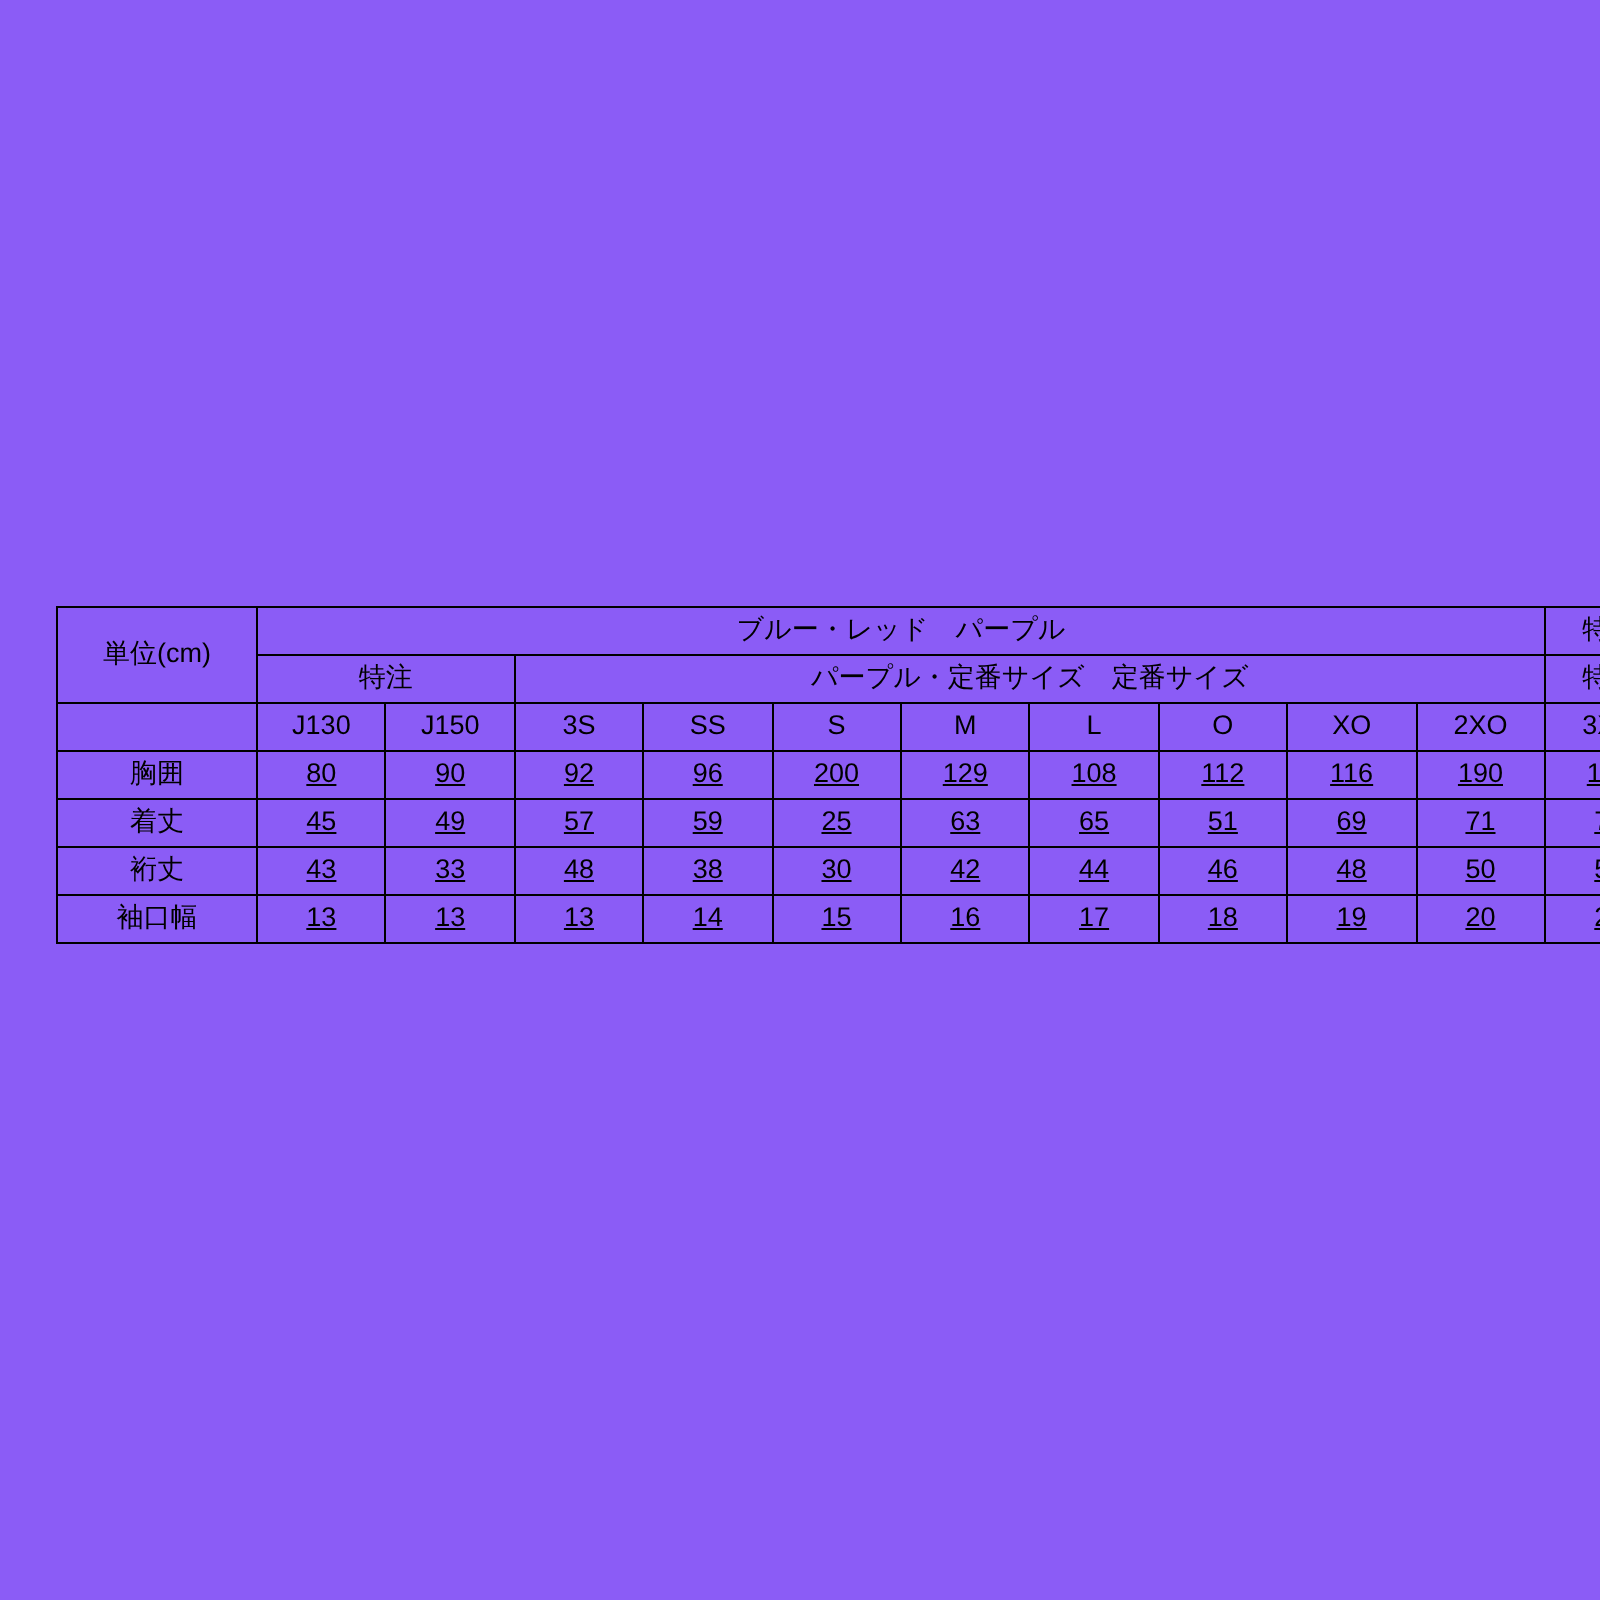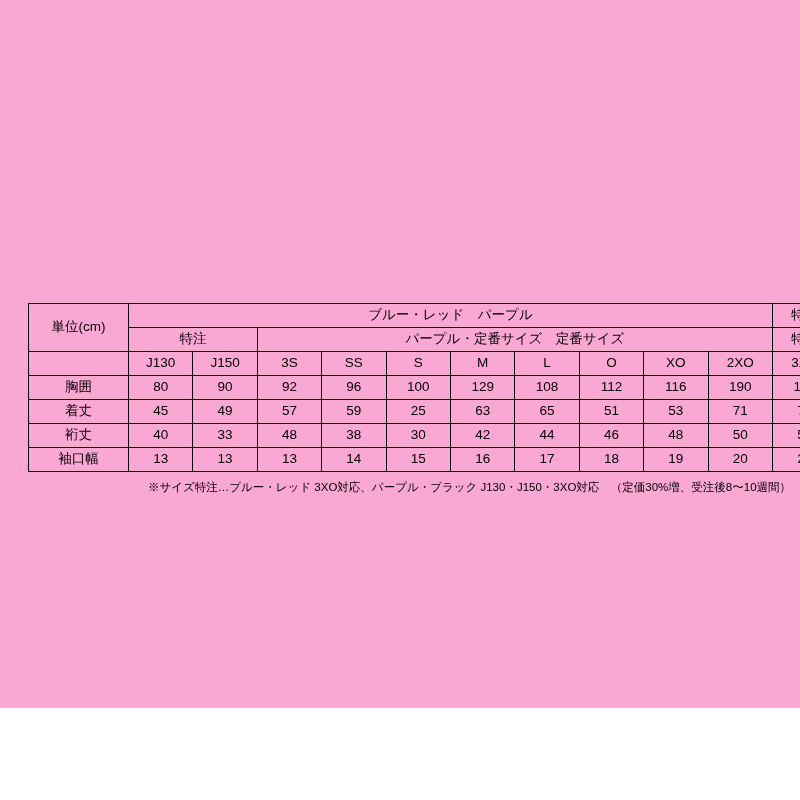--- a/index.html
+++ b/index.html
@@ -13,22 +13,22 @@
     font-family: "Liberation Sans", sans-serif;
     color: #000000;
     position: relative;
     overflow: hidden;
   }
   .sheet {
     position: absolute;
     left: 0;
     top: 0;
     width: 800px;
-    height: 708px;
-    background: #f9a8d4;
+    height: 800px;
+    background: #8b5cf6;
   }
   .table-wrap {
     position: absolute;
     left: 28px;
     top: 303px;
     width: 744px;
   }
   table.size-table {
     border-collapse: collapse;
     width: 744px;
@@ -54,20 +54,21 @@
     font-size: 13px;
   }
   .cell-size-label {
     font-size: 14px;
   }
   .cell-rowname {
     font-size: 14.5px;
   }
   .cell-value {
     font-size: 14.5px;
+    text-decoration: underline;
   }
   .note {
     position: absolute;
     left: 148px;
     top: 480px;
     font-size: 11.5px;
     letter-spacing: 0px;
     white-space: nowrap;
   }
 </style>
@@ -117,47 +118,47 @@
           <td class="cell-size-label">2XO</td>
           <td class="cell-size-label">3XO</td>
         </tr>
 
         <tr>
           <td class="cell-rowname">胸囲</td>
           <td class="cell-value">80</td>
           <td class="cell-value">90</td>
           <td class="cell-value">92</td>
           <td class="cell-value">96</td>
-          <td class="cell-value">100</td>
+          <td class="cell-value">200</td>
           <td class="cell-value">129</td>
           <td class="cell-value">108</td>
           <td class="cell-value">112</td>
           <td class="cell-value">116</td>
           <td class="cell-value">190</td>
           <td class="cell-value">124</td>
         </tr>
 
         <tr>
           <td class="cell-rowname">着丈</td>
           <td class="cell-value">45</td>
           <td class="cell-value">49</td>
           <td class="cell-value">57</td>
           <td class="cell-value">59</td>
           <td class="cell-value">25</td>
           <td class="cell-value">63</td>
           <td class="cell-value">65</td>
           <td class="cell-value">51</td>
-          <td class="cell-value">53</td>
+          <td class="cell-value">69</td>
           <td class="cell-value">71</td>
           <td class="cell-value">73</td>
         </tr>
 
         <tr>
           <td class="cell-rowname">裄丈</td>
-          <td class="cell-value">40</td>
+          <td class="cell-value">43</td>
           <td class="cell-value">33</td>
           <td class="cell-value">48</td>
           <td class="cell-value">38</td>
           <td class="cell-value">30</td>
           <td class="cell-value">42</td>
           <td class="cell-value">44</td>
           <td class="cell-value">46</td>
           <td class="cell-value">48</td>
           <td class="cell-value">50</td>
           <td class="cell-value">52</td>
@@ -174,15 +175,14 @@
           <td class="cell-value">17</td>
           <td class="cell-value">18</td>
           <td class="cell-value">19</td>
           <td class="cell-value">20</td>
           <td class="cell-value">21</td>
         </tr>
       </tbody>
     </table>
   </div>
 
-  <div class="note">※サイズ特注…ブルー・レッド 3XO対応、パープル・ブラック J130・J150・3XO対応　（定価30%増、受注後8〜10週間）</div>
 
 </div>
 
 </body></html>

